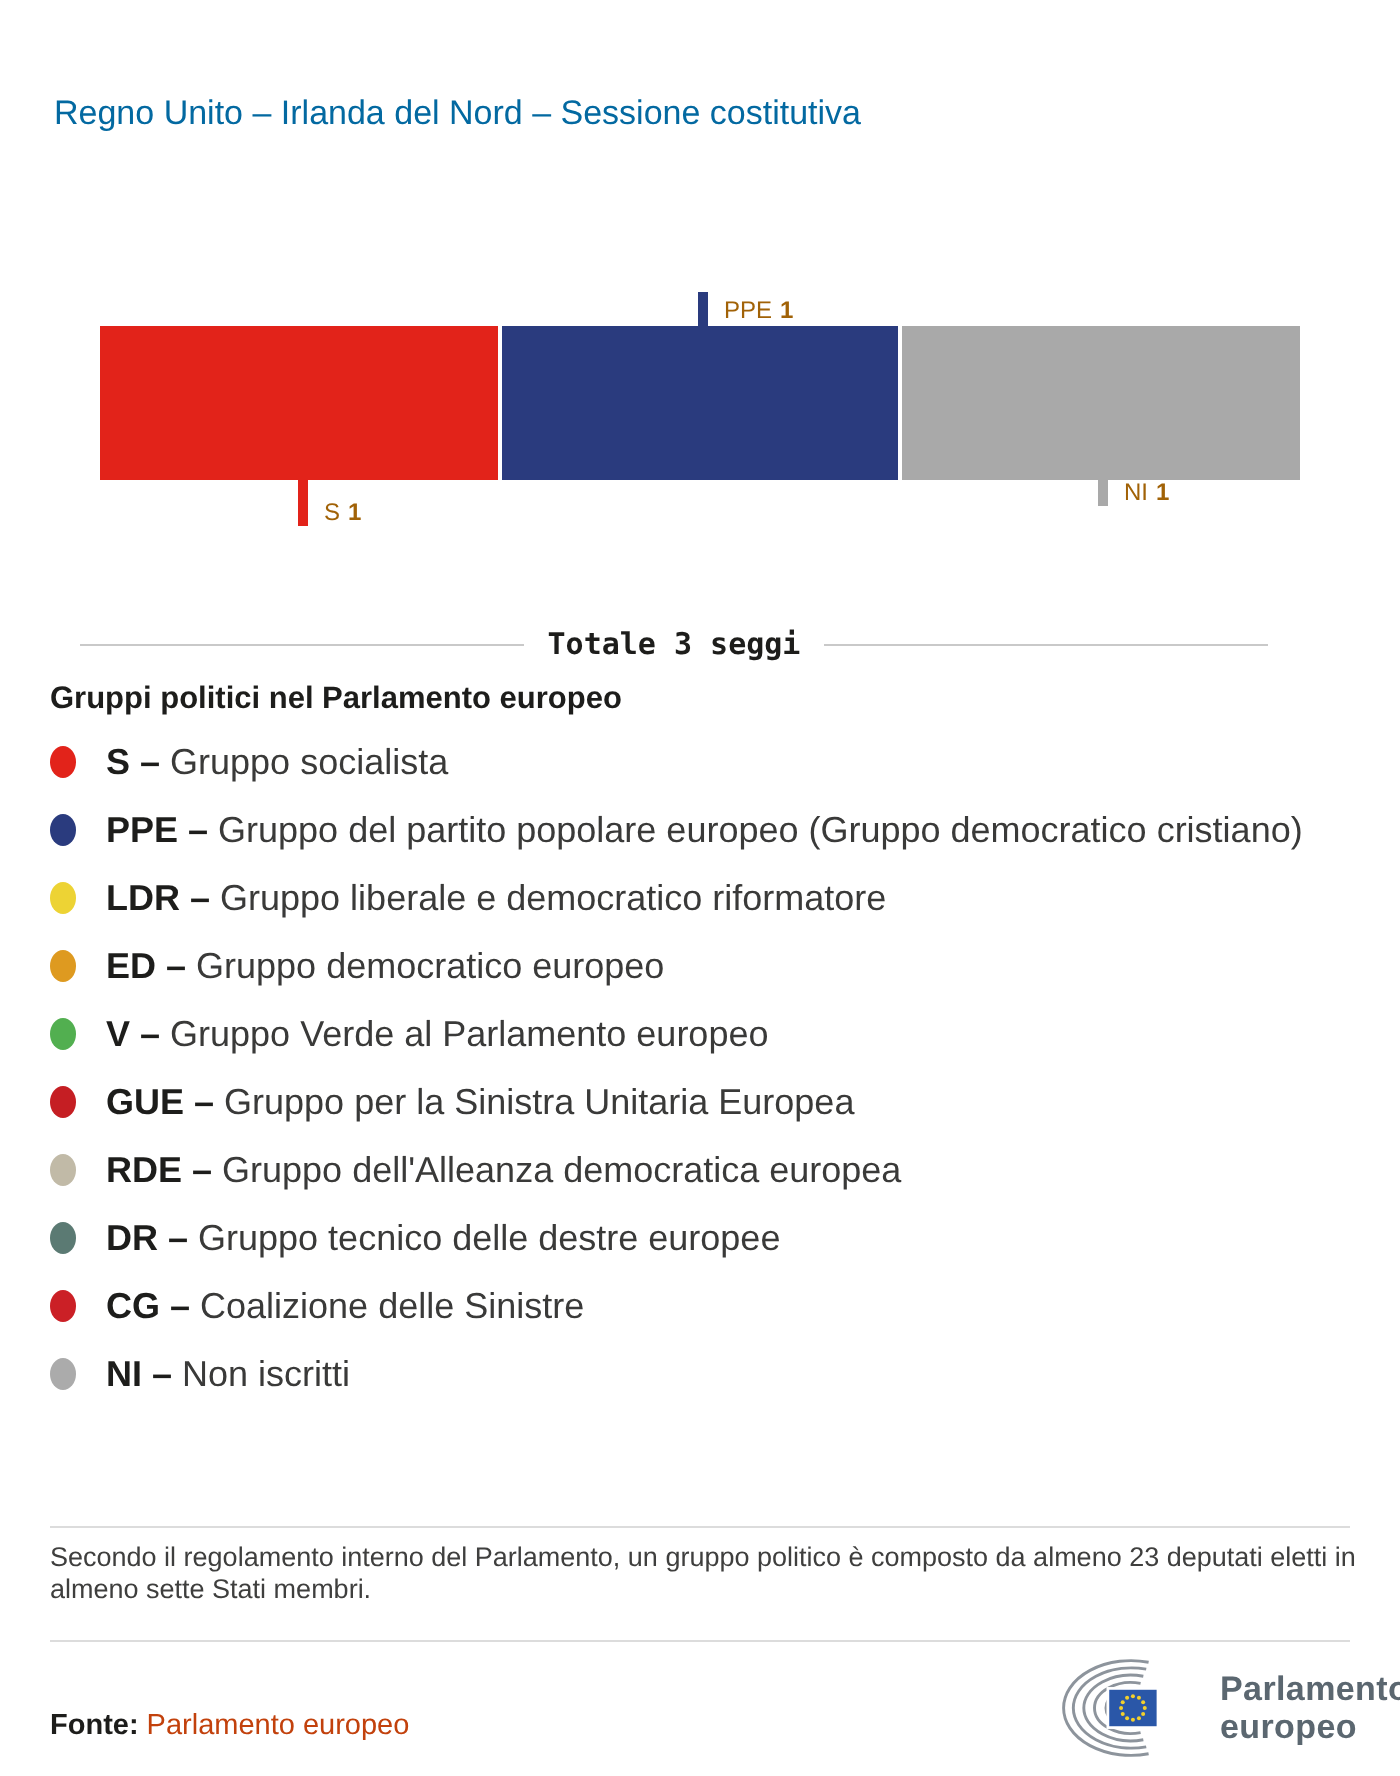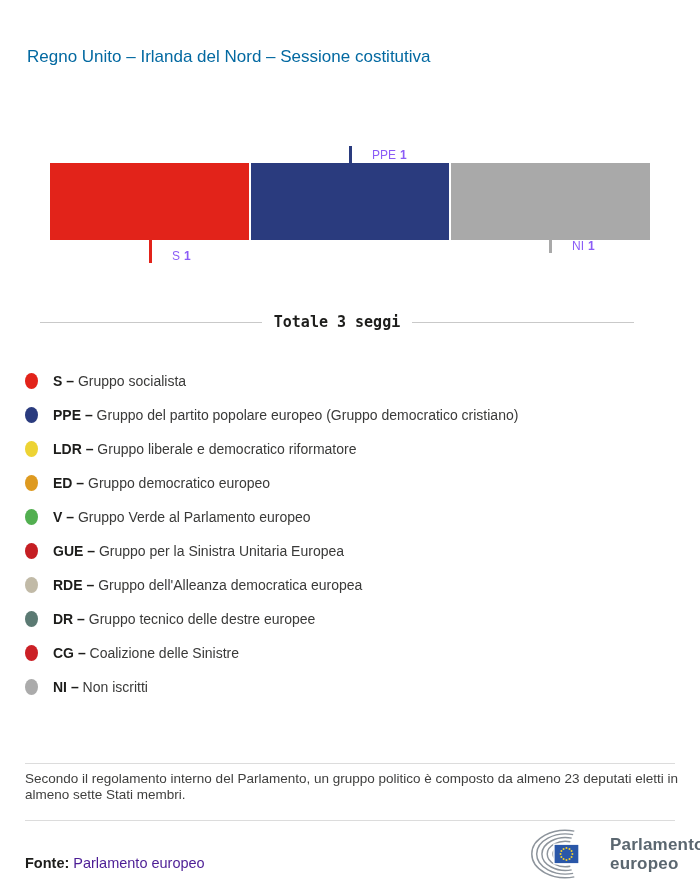--- a/index.html
+++ b/index.html
@@ -8,49 +8,49 @@
     font-family:"Liberation Sans", sans-serif; color:#1d1d1b; overflow:hidden;
   }
   .title { position:absolute; left:25px; top:18px; font-size:17px; font-weight:bold; letter-spacing:.2px; }
   .subtitle { position:absolute; left:27px; top:47px; font-size:17px; font-weight:400; color:#0369a1; }
 
   
   .chart { position:absolute; left:50px; top:146px; width:600px; height:122px; }
   .bar { position:absolute; top:17px; left:0; width:600px; height:77px; display:flex; gap:2px; }
   .bar-segment { height:100%; }
   .bar-label {
-    position:absolute; border-left:3px solid #c2410c; display:flex;
-    padding-left:20px; font-size:12px; white-space:nowrap; color:#8b5cf6;
+    position:absolute; border-left:5px solid #c2410c; display:flex;
+    padding-left:8px; font-size:12px; white-space:nowrap; color:#a16207;
   }
   .bar-label.above { align-items:center; }
   .bar-label.below { align-items:flex-end; }
   .bar-label .num { margin-left:4px; font-weight:bold; }
 
   
   .total-divider { position:absolute; left:40px; top:312px; width:594px; height:20px; display:flex; align-items:center; }
   .total-divider .line { flex:1; height:1px; background:#c9c9c9; }
   .total-text { padding:0 12px; font-family:"DejaVu Sans Mono", monospace; font-weight:bold; font-size:15px; color:#1d1d1b;text-align:center; }
 
   
   .legend-heading { position:absolute; left:25px; top:341px; font-size:15.5px; font-weight:bold; }
   .legend-list { position:absolute; left:25px; top:364px; width:660px; }
   .legend-item { display:flex; align-items:center; height:34px; }
   .dot { width:13px; height:16px; border-radius:50%; margin-right:15px; flex:0 0 13px; }
-  .legend-text { font-size:14px; color:#3a3a39; }
+  .legend-text { font-size:18px; color:#3a3a39; }
   .legend-text b { color:#1d1d1b; }
 
   
   .rule { position:absolute; left:25px; width:650px; height:1px; background:#dcdcdc; }
   .rule-top { top:763px; }
   .rule-bottom { top:820px; }
   .footnote { position:absolute; left:25px; top:771px; width:656px; font-size:13.5px; line-height:16px; color:#3f3f3e; }
 
   
   .source { position:absolute; left:25px; top:855px; font-size:14.5px; }
-  .source .val { margin-left:4px; color:#4c1d95; }
+  .source .val { margin-left:4px; color:#c2410c; }
   .logo { position:absolute; left:520px; top:826px; display:flex; align-items:center; }
   .logo-text { margin-left:8px; font-size:17px; font-weight:bold; color:#5b6770; line-height:19px; letter-spacing:.2px; }
 </style>
 </head>
 <body>
 
 <div class="page">
 
   <div class="subtitle">Regno Unito – Irlanda del Nord – Sessione costitutiva</div>
 
@@ -75,20 +75,21 @@
         </div>
       </div>
   </div>
 
   <div class="total-divider">
     <div class="line"></div>
     <div class="total-text">Totale 3 seggi</div>
     <div class="line"></div>
   </div>
 
+  <div class="legend-heading">Gruppi politici nel Parlamento europeo</div>
   <div class="legend-list">
       <div class="legend-item">
         <span class="dot" style="background: rgb(226, 35, 26);"></span>
         <span class="legend-text"><b>S – </b><span>Gruppo socialista</span></span>
       </div>
       <div class="legend-item">
         <span class="dot" style="background: rgb(42, 59, 126);"></span>
         <span class="legend-text"><b>PPE – </b><span>Gruppo del partito popolare europeo (Gruppo democratico cristiano)</span></span>
       </div>
       <div class="legend-item">

